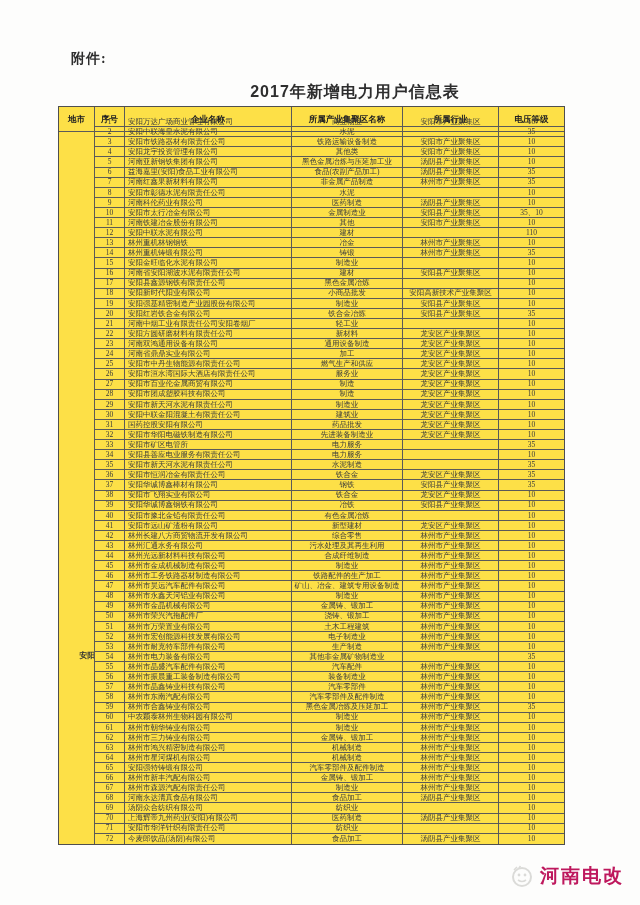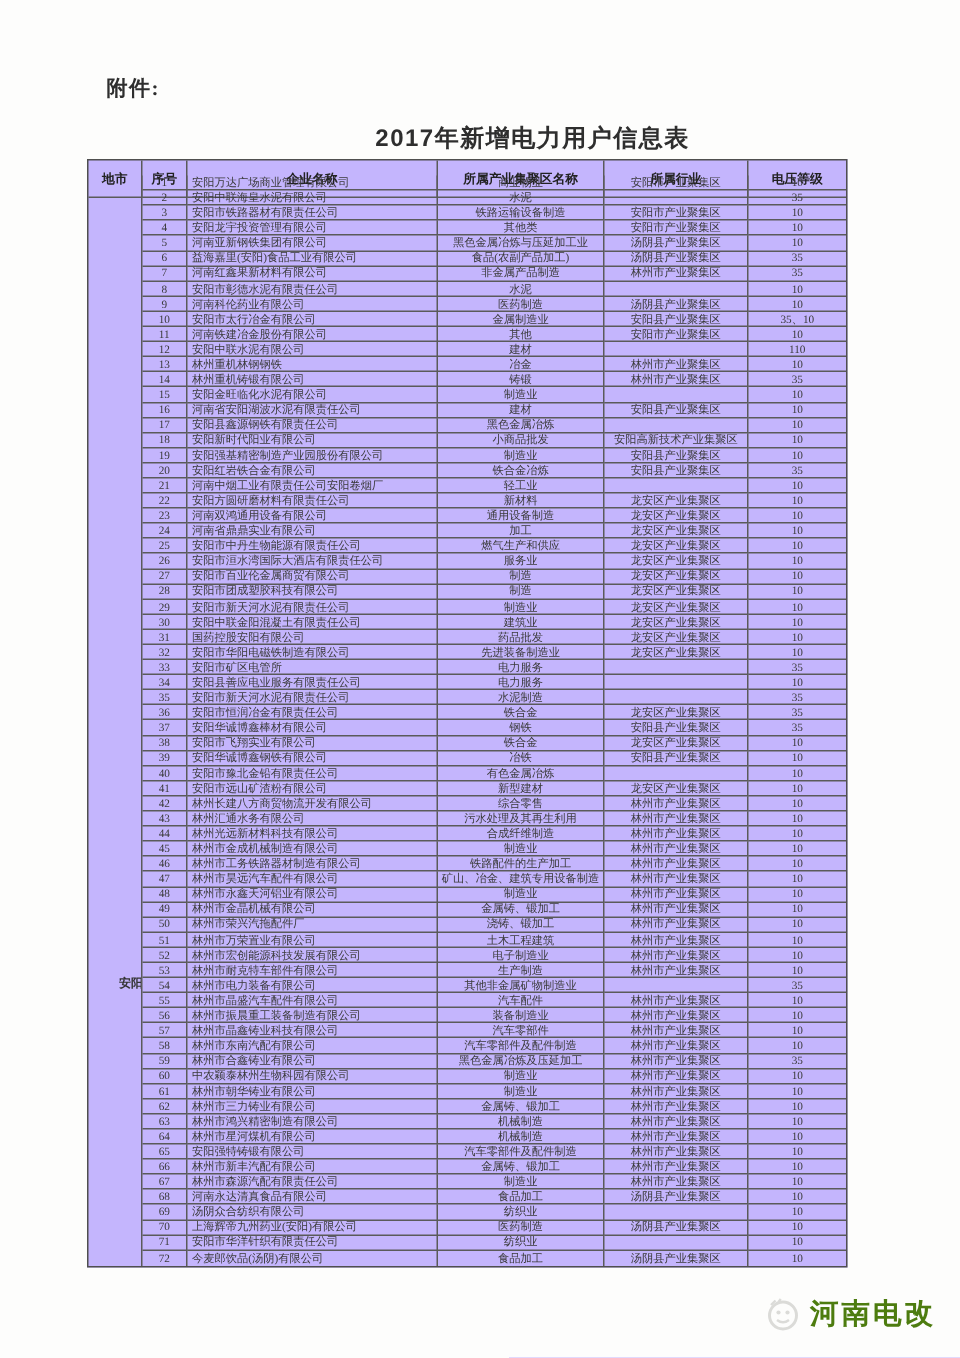--- a/index.html
+++ b/index.html
@@ -19,21 +19,21 @@
     font-family:"Liberation Sans","DejaVu Sans",sans-serif;
     letter-spacing:1px;
     margin-left:45px;
   }
   .table-grid{
     position:absolute;left:58px;top:106px;width:505px;
     display:grid;
     grid-template-columns:36px 30px 167px 111px 96px 1fr;
     grid-auto-rows:10.1px;
     border:1px solid #4f4f4f;
-    background:#c4b5fd;
+    background:#fde047;
   }
   .cell{
     border-right:1px solid #5a5a5a;
     border-bottom:1px solid #5a5a5a;
     font-size:7.5px;line-height:9.5px;
     white-space:nowrap;overflow:hidden;
     display:flex;align-items:center;justify-content:center;
     color:#3a3a3a;
   }
   .cell.last-col{border-right:none;}
@@ -49,21 +49,21 @@
     display:block;
   }
   .city .city-text{
     position:absolute;top:73.5%;left:16px;width:100%;
     text-align:right;line-height:10px;
   }
   .name{justify-content:flex-start;padding-left:3px;}
   .watermark{
     position:absolute;right:16px;bottom:16px;
     display:flex;align-items:center;gap:6px;
-    color:#4d7c0f;
+    color:#be185d;
     font-family:"Liberation Sans","DejaVu Sans",sans-serif;
     font-size:19px;font-weight:bold;letter-spacing:2px;
   }
   .watermark svg{opacity:.8;}
 </style>
 </head>
 <body>
 
 <div class="attachment">附件:</div>
 <div class="doc-title">2017年新增电力用户信息表</div>

